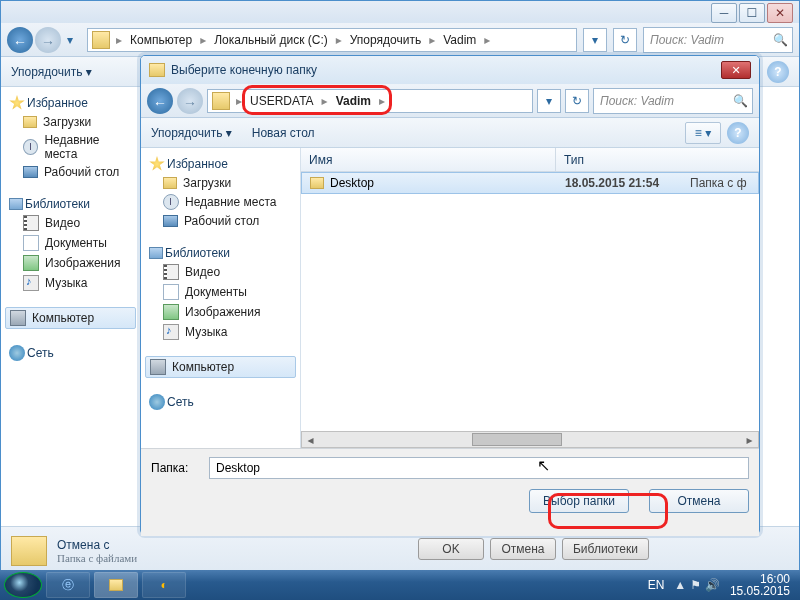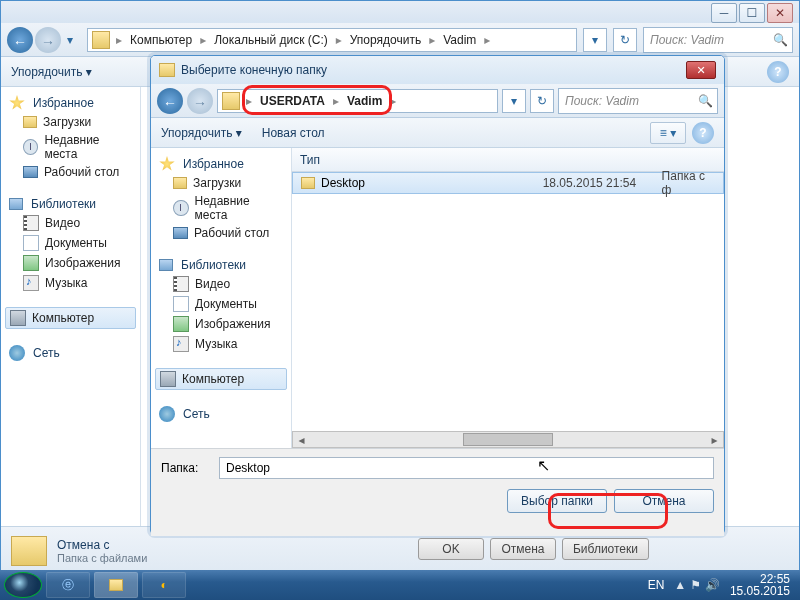--- a/index.html
+++ b/index.html
@@ -19,44 +19,44 @@
 .addr .ficon { width: 18px; height: 18px; background: linear-gradient(#ffe9a6,#e6c96b); border: 1px solid #c8a951; margin-right: 4px; }
 .addr .crumb { padding: 0 6px; color: #222; }
 .addr .sep { color: #888; padding: 0 2px; }
 .smallbtn { width: 24px; height: 24px; border: 1px solid #9db8d2; background: #fff; display: flex; align-items: center; justify-content: center; color: #2c6aa0; }
 .searchbox { width: 150px; height: 24px; border: 1px solid #9db8d2; background: #fff; display: flex; align-items: center; padding: 12px 6px; color: #888; font-style: italic; position: relative; text-align: right; }
 .searchbox .mag { position: absolute; right: 4px; color: #6a8bad; font-style: normal; }
 .bg-toolbar { height: 30px; background: linear-gradient(#f3f7fb,#e3ecf5); border-bottom: 1px solid #c4d5e5; display: flex; align-items: center; padding: 0 10px; color: #1a3e63; }
 .bg-body { display: flex; height: calc(100% - 22px - 34px - 30px - 48px); }
 .bg-side { width: 140px; border-right: 1px solid #d6e1ec; padding: 6px 4px; overflow: hidden; }
 .sidegroup { margin-bottom: 14px; }
-.sidehdr { display: flex; align-items: center; gap: 8px; padding: 2px 4px; color: #1a3e63; }
+.sidehdr { display: flex; align-items: center; gap: 2px; padding: 2px 4px; color: #1a3e63; }
 .sideitem { display: flex; align-items: center; gap: 6px; padding: 2px 4px 2px 18px; color: #222; }
 .sideitem.sel { background: linear-gradient(#e9f2fb,#d5e7f8); border: 1px solid #a9c9e7; border-radius: 2px; padding-left: 17px; }
 .ic { width: 16px; height: 16px; display: inline-block; }
 .ic-star { background: radial-gradient(#ffe27a,#e9b63a); clip-path: polygon(50% 0,61% 35%,98% 35%,68% 57%,79% 91%,50% 70%,21% 91%,32% 57%,2% 35%,39% 35%); }
 .ic-dl { background: linear-gradient(#ffe9a6,#e6c96b); border: 1px solid #c8a951; width:14px; height:12px; }
 .ic-clock { background:#dce6ef; border:1px solid #8aa1b8; border-radius:50%; position:relative;} .ic-clock::after{content:'';position:absolute;left:45%;top:20%;width:1px;height:50%;background:#557;}
 .ic-desk { background: linear-gradient(#a7c8e8,#5a8dbc); border:1px solid #3f6e99; width:15px;height:12px;}
 .ic-lib { background: linear-gradient(#b8d4f0,#7aa9d4); border:1px solid #5a87b0; width:14px; height:12px;}
 .ic-vid { background:#f1f1f1; border:1px solid #888; position:relative;} .ic-vid::before{content:'';position:absolute;left:0;top:0;bottom:0;width:3px;background:repeating-linear-gradient(#555 0 2px,#fff 2px 4px);}
 .ic-doc { background:#fff; border:1px solid #a0b4c8; }
 .ic-img { background:linear-gradient(#c8e6c9,#81c784); border:1px solid #5a9a5d;}
 .ic-mus { background:#eee; border:1px solid #999; position:relative;} .ic-mus::after{content:'♪';position:absolute;left:2px;top:-1px;color:#1565c0;font-size:11px;}
 .ic-comp { background:linear-gradient(#d0d8e0,#9aa8b6); border:1px solid #6b7b8b;}
 .ic-net { background:radial-gradient(#9ecae1,#3182bd); border-radius:50%;}
 .bg-footer { position:absolute; bottom:0; left:0; right:0; height:48px; background:linear-gradient(#eef3f9,#dfe9f3); border-top:1px solid #c4d5e5; display:flex; align-items:center; padding:0 10px; gap:10px;}
 .bg-footer .bigfolder{ width:36px; height:30px; background:linear-gradient(#ffe9a6,#e6c96b); border:1px solid #c8a951;}
 .bg-footer .ft-text{ color:#1a3e63;}
-.bg-footer .ft-sub{ color:#6b7b8b; font-size:11px;}
+.bg-footer .ft-sub{ color:#6b7b8b; font-size:11px;font-family:Liberation Serif, serif;}
 .bg-dlgbtns { position:absolute; right:150px; bottom:14px; display:flex; gap:6px;}
 .greybtn { min-width:66px; height:22px; background:linear-gradient(#f4f4f4,#dcdcdc); border:1px solid #9a9a9a; border-radius:3px; color:#444; display:flex; align-items:center; justify-content:center; padding:0 10px;}
 
 
-.dlg { position:absolute; left:140px; top:55px; width:575px; height:480px; background:#fff; border:1px solid #4b8ecb; box-shadow:0 0 0 3px rgba(120,160,200,.25); border-radius:5px;margin-left:10px; }
+.dlg { position:absolute; left:140px; top:55px; width:620px; height:480px; background:#fff; border:1px solid #4b8ecb; box-shadow:0 0 0 3px rgba(120,160,200,.25); border-radius:5px; }
 .dlg-title { height:28px; background:linear-gradient(#e9f1f9,#d7e6f4); display:flex; align-items:center; padding:0 8px; gap:6px; border-radius:4px 4px 0 0;}
 .dlg-title .ficon{ width:16px;height:14px;background:linear-gradient(#ffe9a6,#e6c96b);border:1px solid #c8a951;}
 .dlg-title .ttl{ flex:1; color:#1a3e63;}
 .dlg-close{ width:30px;height:18px;background:linear-gradient(#e07272,#b12f2f);border:1px solid #7a1f1f;border-radius:2px;color:#fff;display:flex;align-items:center;justify-content:center;font-size:11px;}
 .dlg-nav{ height:34px; background:linear-gradient(#eef3f9,#dfe9f3); border-bottom:1px solid #b9cde1; display:flex; align-items:center; padding:0 6px; gap:4px;}
 .dlg-nav .addr { flex:1; }
 .hi-box { position:absolute; border:3px solid #e22; border-radius:10px; pointer-events:none; }
 .hi-bread { left:242px; top:85px; width:150px; height:30px; }
 .dlg-toolbar{ height:30px; background:linear-gradient(#f3f7fb,#e3ecf5); border-bottom:1px solid #c4d5e5; display:flex; align-items:center; padding:0 10px; gap:20px; color:#1a3e63;}
 .dlg-toolbar .right{ margin-left:auto; display:flex; gap:6px; align-items:center;}
@@ -64,29 +64,29 @@
 .helpbtn{ width:22px;height:22px;border-radius:50%;background:radial-gradient(#cfe5fa,#7fb1df);color:#fff;display:flex;align-items:center;justify-content:center;font-weight:bold;}
 .dlg-body{ display:flex; height:300px; }
 .dlg-side{ width:160px; border-right:1px solid #d6e1ec; padding:6px 4px; overflow:hidden;}
 .dlg-main{ flex:1; display:flex; flex-direction:column;}
 .dlg-cols{ height:24px; background:linear-gradient(#fafcfe,#e9f0f8); border-bottom:1px solid #d0dbe6; display:flex; align-items:center; color:#1a3e63;}
 .dlg-cols .col{ padding:0 8px; border-right:1px solid #d0dbe6; height:100%; display:flex; align-items:center;}
 .dlg-list{ flex:1; position:relative;}
 .row{ display:flex; align-items:center; height:22px;}
 .row.sel{ background:linear-gradient(#e7f1fb,#d1e5f8); border:1px solid #9cc3e8;}
 .row .cell{ padding:0 8px; display:flex; align-items:center; gap:6px;}
-.row .cell.name{ width:255px;} .row .cell.date{ width:125px; color:#444;} .row .cell.type{ color:#444;}
+.row .cell.name{ width:255px;} .row .cell.date{ width:125px; color:#444;font-weight:bold;} .row .cell.type{ color:#444;}
 .dlg-scroll{ height:17px; background:#e8e8e8; border:1px solid #c0c0c0; position:relative;}
 .dlg-scroll .thumb{ position:absolute; left:170px; top:1px; height:13px; width:90px; background:#c8c8c8; border:1px solid #a0a0a0;}
 .dlg-scroll .ar{ position:absolute; top:0; width:17px; height:15px; display:flex;align-items:center;justify-content:center;color:#666;}
 .dlg-footer{ height:88px; padding:8px 10px; background:#f0f0f0; border-top:1px solid #d0d5da;}
 .fldrow{ display:flex; align-items:center; gap:8px; margin-bottom:10px;}
 .fldrow label{ min-width:50px; }
 .fldrow input{ flex:1; height:22px; border:1px solid #a8b8c8; padding:0 6px; font-size:12px;}
-.dlg-btns{ display:flex; justify-content:flex-end; gap:7px;text-align:center;}
+.dlg-btns{ display:flex; justify-content:flex-end; gap:20px;text-align:center;}
 .primbtn{ min-width:100px; height:24px; background:linear-gradient(#f8fafc,#e4ecf4); border:1px solid #6f9ac0; border-radius:3px; display:flex;align-items:center;justify-content:center; color:#1a3e63;}
 .hi-select{ left:548px; top:493px; width:120px; height:36px;}
 .cursor{ position:absolute; left:537px; top:456px; font-size:16px; color:#000; pointer-events:none;}
 
 
 .taskbar{ position:absolute; left:0; bottom:0; width:800px; height:30px; background:linear-gradient(#4a7cb0,#285a8e 40%,#1f4e7f); display:flex; align-items:center; padding:0 4px;}
 .startorb{ width:38px;height:26px; background:radial-gradient(circle at 40% 40%,#9fd6f0,#246,#135 70%); border-radius:50%; border:1px solid #0a3;}
 .tbitem{ width:44px;height:26px; margin-left:4px; background:rgba(255,255,255,.08); border:1px solid rgba(255,255,255,.12); border-radius:2px; display:flex;align-items:center;justify-content:center;}
 .tbright{ margin-left:auto; display:flex; align-items:center; color:#fff; gap:10px; padding-right:6px;}
 .tbright .clock{ text-align:right; font-size:11px; line-height:12px;}
@@ -206,21 +206,21 @@
     <span class="ficon"></span>
     <span class="ttl">Выберите конечную папку</span>
     <div class="dlg-close">✕</div>
   </div>
   <div class="dlg-nav">
     <div class="navcircle">←</div>
     <div class="navcircle fwd">→</div>
     <div class="addr">
       <span class="ficon"></span>
       <span class="sep">▸</span>
-      <span class="crumb" style="font-weight:bold">USERDATA</span>
+      <span class="crumb" style="font-weight:normal">USERDATA</span>
       <span class="sep">▸</span>
       <span class="crumb" style="font-weight:bold">Vadim</span>
       <span class="sep">▸</span>
     </div>
     <div class="smallbtn">▾</div>
     <div class="smallbtn">↻</div>
     <div class="searchbox" style="width:160px">
       <span>Поиск: Vadim</span>
       <span class="mag">🔍</span>
     </div>
@@ -283,20 +283,21 @@
       </div>
       <div class="sidegroup">
         <div class="sidehdr">
             <span class="ic ic-net"></span>
             <span>Сеть</span>
           </div>
       </div>
     </div>
     <div class="dlg-main">
       <div class="dlg-cols">
+        <div class="col" style="width:255px">Имя</div>
         <div class="col" style="flex:1;border-right:none">Тип</div>
       </div>
       <div class="dlg-list">
         <div class="row sel">
           <div class="cell name">
               <span class="ic ic-dl"></span>
               <span>Desktop</span>
             </div>
           <div class="cell date">18.05.2015 21:54</div>
           <div class="cell type">Папка с ф</div>
@@ -337,17 +338,17 @@
       <span style="color:#fb0">◐</span>
     </div>
   <div class="tbright">
     <span>EN</span>
     <div class="tray">
         <span>▲</span>
         <span>⚑</span>
         <span>🔊</span>
       </div>
     <div class="clock">
-      <div>22:55</div>
+      <div>16:00</div>
       <div>15.05.2015</div>
     </div>
   </div>
 </div>
 
 </body></html>

